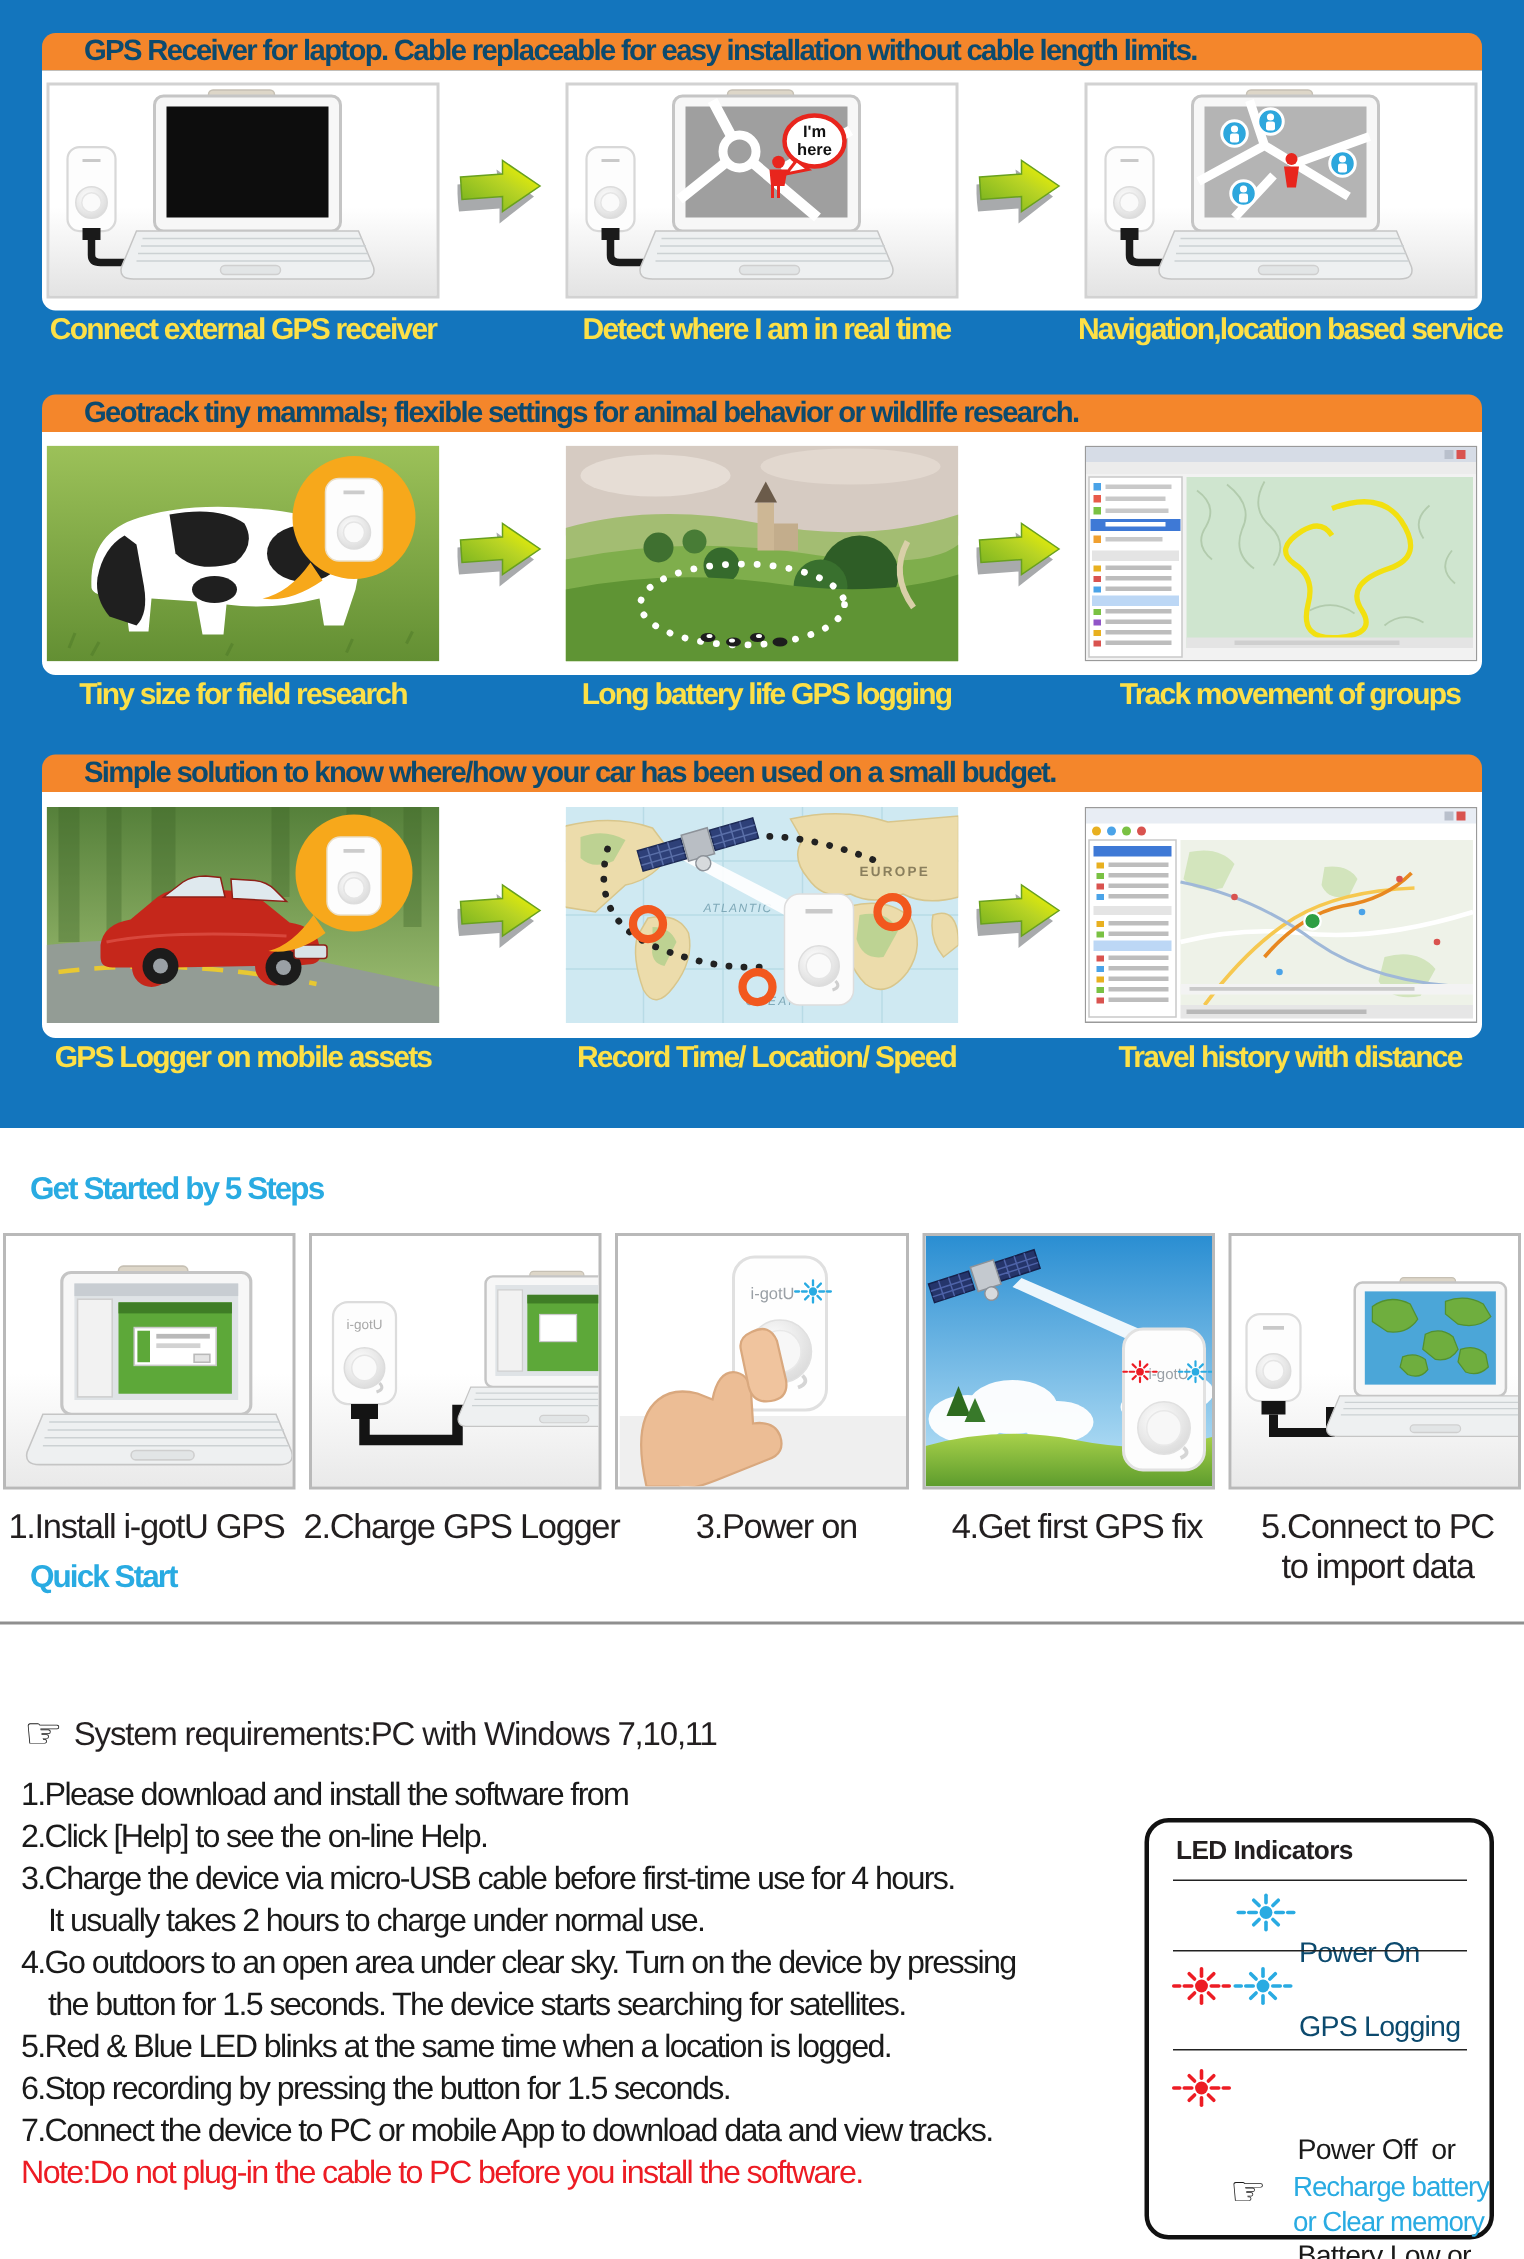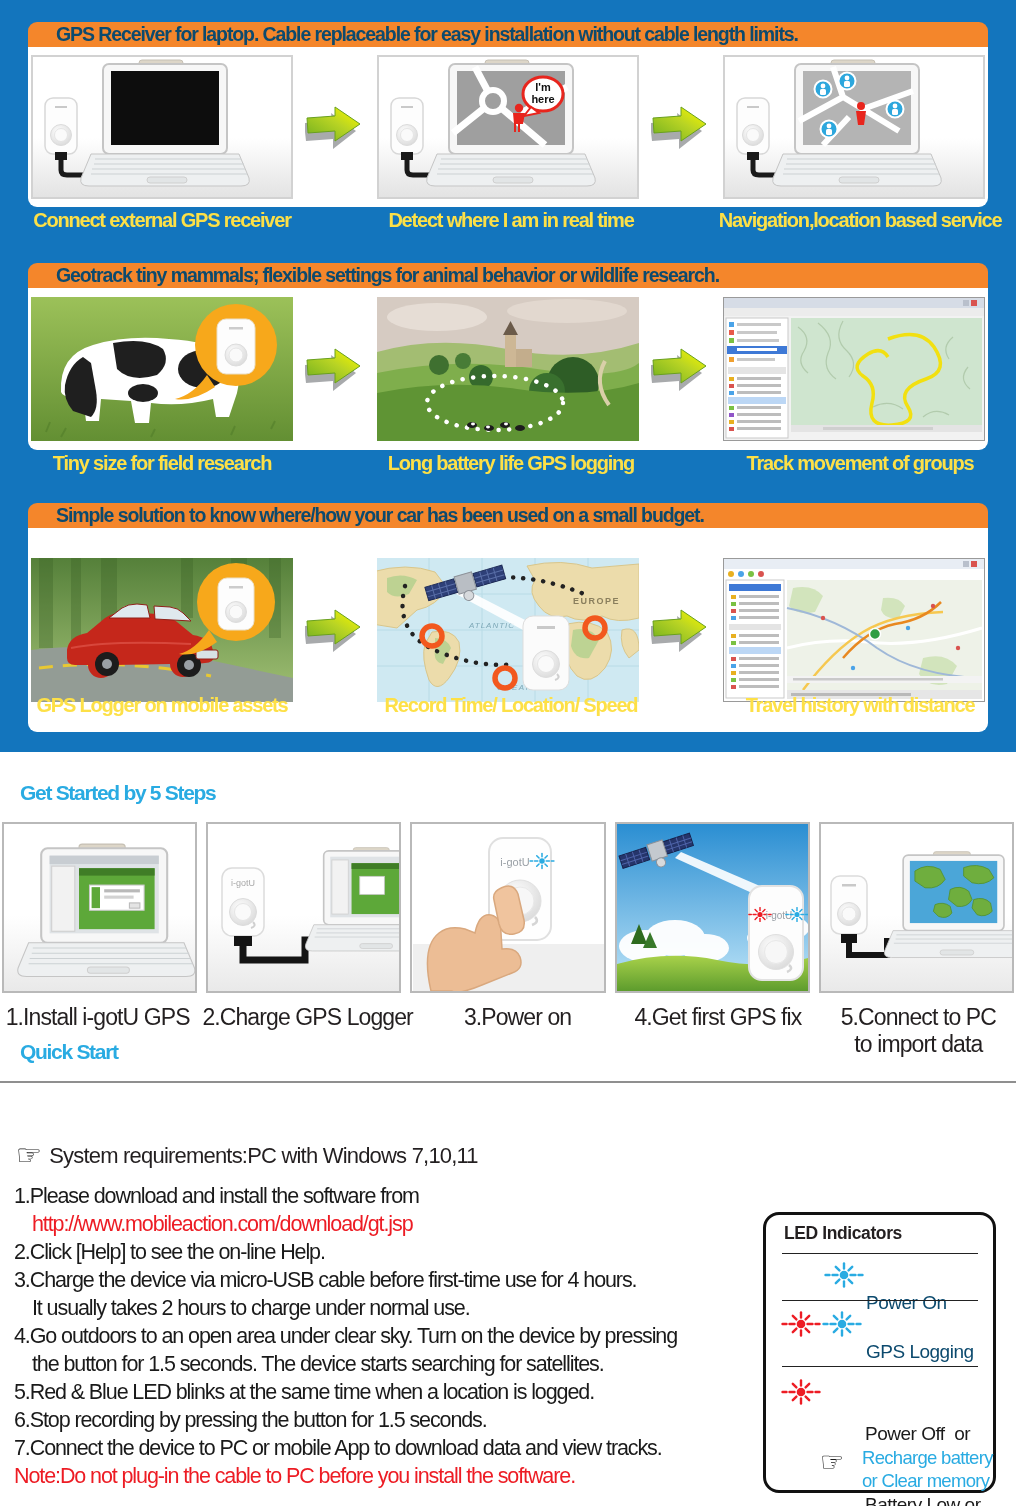--- a/index.html
+++ b/index.html
@@ -6,21 +6,21 @@
   .page{position:relative;width:1016px;height:1506px;background:#ffffff;overflow:hidden;
         font-family:"Liberation Sans",sans-serif;color:#231f20;}
   
   .blue-panel{position:absolute;left:0;top:0;width:1016px;height:752px;background:#1375bd;}
   .sec{position:absolute;left:28px;width:960px;}
   .banner{height:25px;line-height:25px;background:#f4862b;border-radius:9px 9px 0 0;
           color:#0c4a6e;font-weight:bold;font-size:19.5px;letter-spacing:-1.1px;padding-left:28px;
           white-space:nowrap;overflow:hidden;}
   .card-body{background:#fff;border-radius:0 0 9px 9px;display:flex;justify-content:space-between;
              align-items:center;padding:0 3px;}
-  .h160{height:160px}.h162{height:162px}.h164{height:204px}
+  .h160{height:160px}.h162{height:162px}.h164{height:164px}
   .slot{width:262px;height:144px;box-sizing:border-box;}
   .framed{border:2px solid #d2d2d2;background:linear-gradient(#ffffff 58%,#e3e3e3 100%);
           display:flex;align-items:center;justify-content:flex-end;}
   .photo{overflow:hidden;}
   .arrow{width:60px;display:flex;align-items:center;justify-content:center;}
   .caps{position:absolute;left:28px;width:960px;display:flex;justify-content:space-between;padding:0 3px;}
   .cap{width:262px;display:flex;justify-content:center;}
   .cap span{white-space:nowrap;color:#fde047;font-weight:bold;font-size:20px;letter-spacing:-1.2px;}
   .cap-spacer{width:60px;}
   
@@ -684,21 +684,20 @@
 
   <div class="h-cyan" style="left:20px;top:1040px">Quick Start</div>
 
   <div class="sysreq">
     <span class="hand">☞</span>
     <span>System requirements:PC with Windows 7,10,11</span>
   </div>
 
   <div class="qs-list">
     <div class="ln">1.Please download and install the software from</div>
-    <div class="ln indent red">http://www.mobileaction.com/download/gt.jsp</div>
     <div class="ln">2.Click [Help] to see the on-line Help.</div>
     <div class="ln">3.Charge the device via micro-USB cable before first-time use for 4 hours.</div>
     <div class="ln indent">It usually takes 2 hours to charge under normal use.</div>
     <div class="ln">4.Go outdoors to an open area under clear sky. Turn on the device by pressing</div>
     <div class="ln indent">the button for 1.5 seconds. The device starts searching for satellites.</div>
     <div class="ln">5.Red &amp; Blue LED blinks at the same time when a location is logged.</div>
     <div class="ln">6.Stop recording by pressing the button for 1.5 seconds.</div>
     <div class="ln">7.Connect the device to PC or mobile App to download data and view tracks.</div>
     <div class="ln red">Note:Do not plug-in the cable to PC before you install the software.</div>
   </div>

